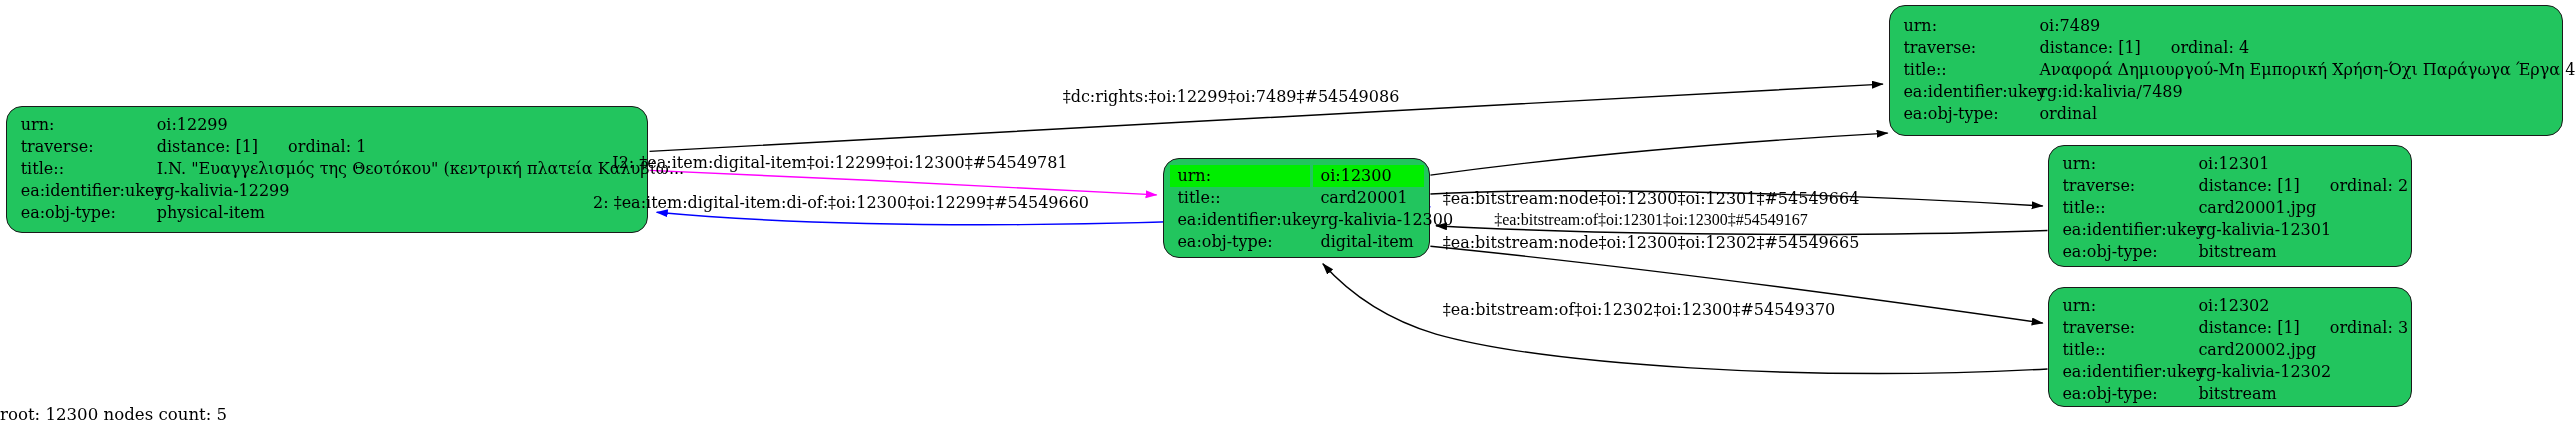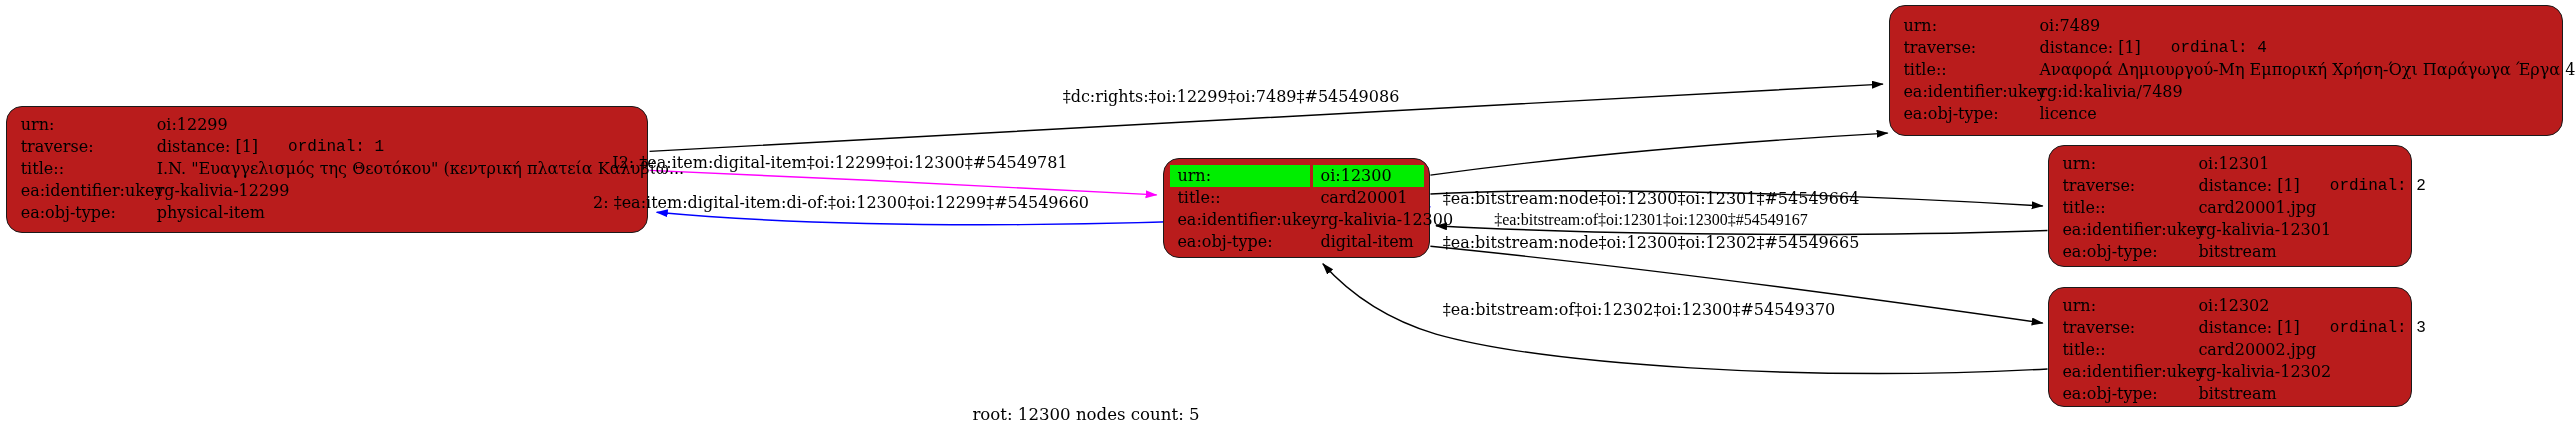--- a/index.html
+++ b/index.html
@@ -7,47 +7,47 @@
     position:relative;
     width:2576px;height:438px;
     background:#ffffff;
     font-family:"DejaVu Serif","Liberation Serif",serif;
     color:#000000;
     overflow:hidden;
   }
   #edges{position:absolute;left:0;top:0;width:2576px;height:438px;}
   .node{
     position:absolute;
-    background:#b91c1c;
+    background:#22c55e;
     border:1.6px solid #1a1a1a;
     border-radius:16px;
     box-sizing:border-box;
     font-size:16px;
     line-height:22px;
   }
   .node .rows{padding:7.1px 8px 6.3px 13.4px;}
   .row{display:flex;white-space:nowrap;}
   .row .lbl{width:136px;flex:0 0 136px;}
-  .row .ord{margin-left:30px;font-family:Liberation Mono, monospace;}
+  .row .ord{margin-left:30px;}
   
   .hl-row{display:flex;margin:0 0 0 -7.1px;gap:3.2px;}
   .hl-cell{background:#00ee00;padding-left:7.1px;height:22px;}
   .hl-lbl{width:140px;flex:0 0 140px;box-sizing:border-box;}
   .hl-val{flex:1 1 auto;margin-right:-1.6px;}
   .node1300 .rows{padding:6.3px 7.1px 6.3px 13.4px;}
   .node1300 .row .lbl{width:143px;flex:0 0 143px;}
   .edge-label{
     position:absolute;
     font-size:16px;line-height:21.4px;
     white-space:nowrap;
     transform:translateX(-50%);
   }
   #footer{
     position:absolute;left:0;top:405px;width:2172px;
-    text-align:center;font-size:16.6px;
+    text-align:left;font-size:16.6px;
   }
 </style>
 </head>
 <body>
 
 <div id="canvas">
 
   <svg id="edges" viewBox="0 0 3256 553" xmlns="http://www.w3.org/2000/svg">
     <defs>
       <marker id="arrB" markerWidth="16" markerHeight="11" refX="14" refY="5" orient="auto" markerUnits="userSpaceOnUse">
@@ -131,21 +131,21 @@
       <div class="row">
         <span class="lbl">title::</span>
         <span class="val">Αναφορά Δημιουργού-Μη Εμπορική Χρήση-Όχι Παράγωγα Έργα 4.0...</span>
       </div>
       <div class="row">
         <span class="lbl">ea:identifier:ukey</span>
         <span class="val">rg:id:kalivia/7489</span>
       </div>
       <div class="row">
         <span class="lbl">ea:obj-type:</span>
-        <span class="val">licence</span>
+        <span class="val">ordinal</span>
       </div>
     </div>
   </div>
 
   <div class="node" style="left:2048px;top:145px;width:364px;height:122px;">
     <div class="rows">
       <div class="row">
         <span class="lbl">urn:</span>
         <span class="val">oi:12301</span>
       </div>

